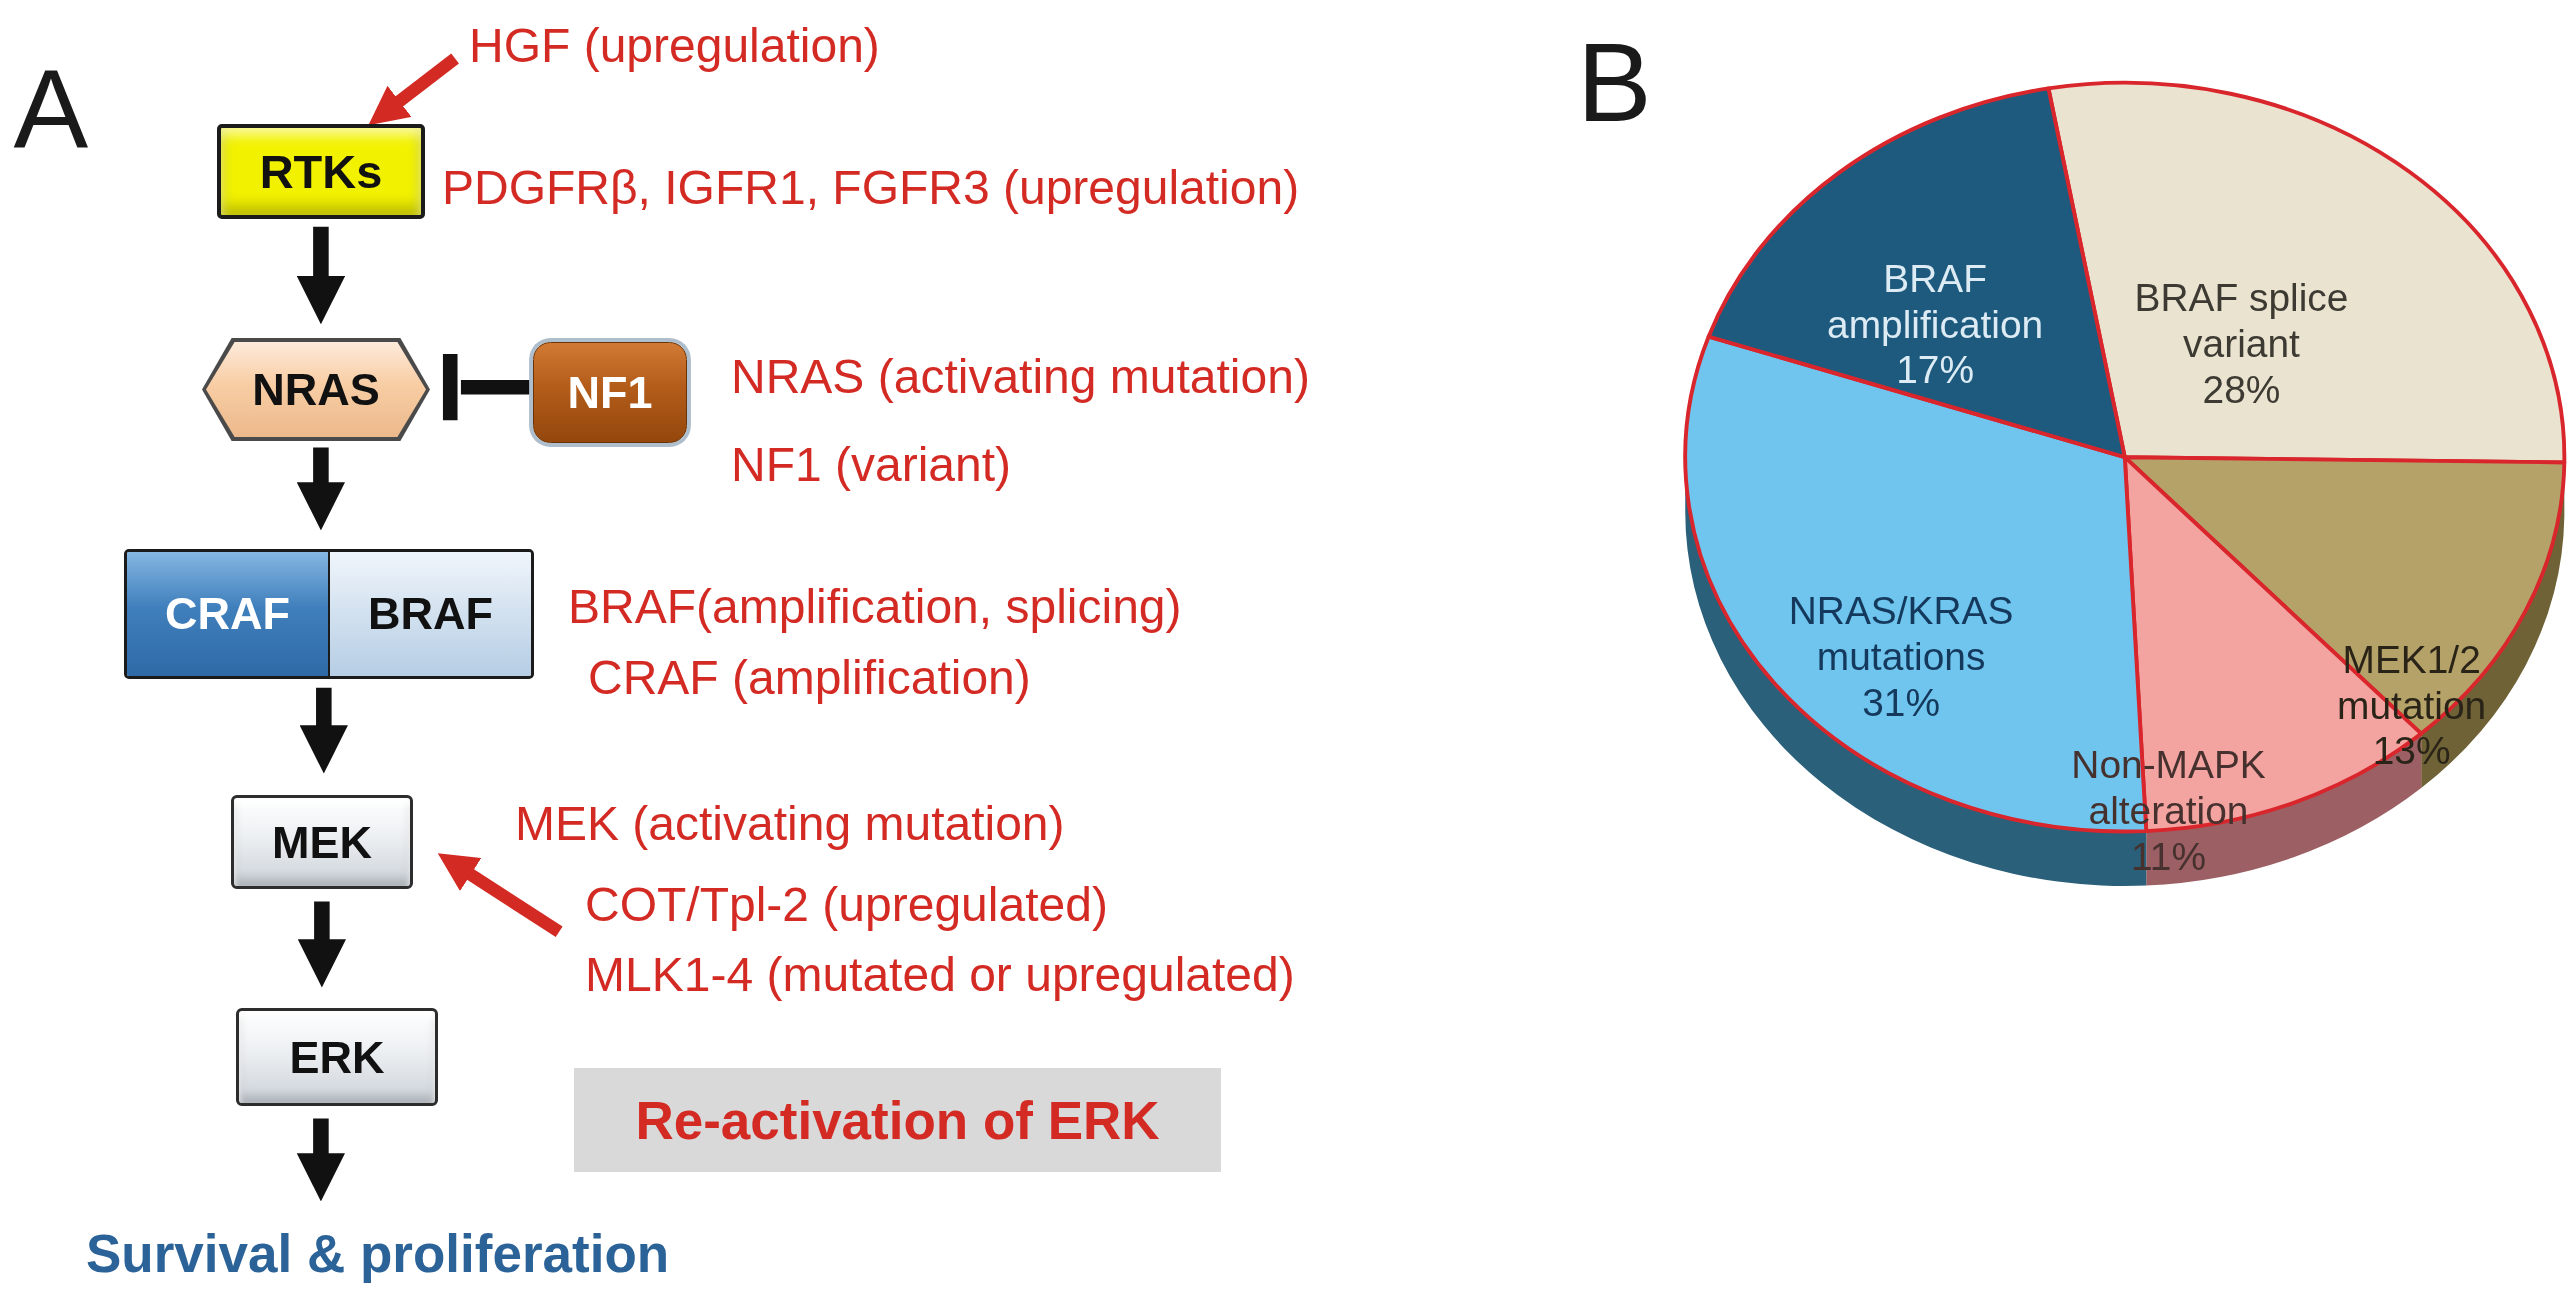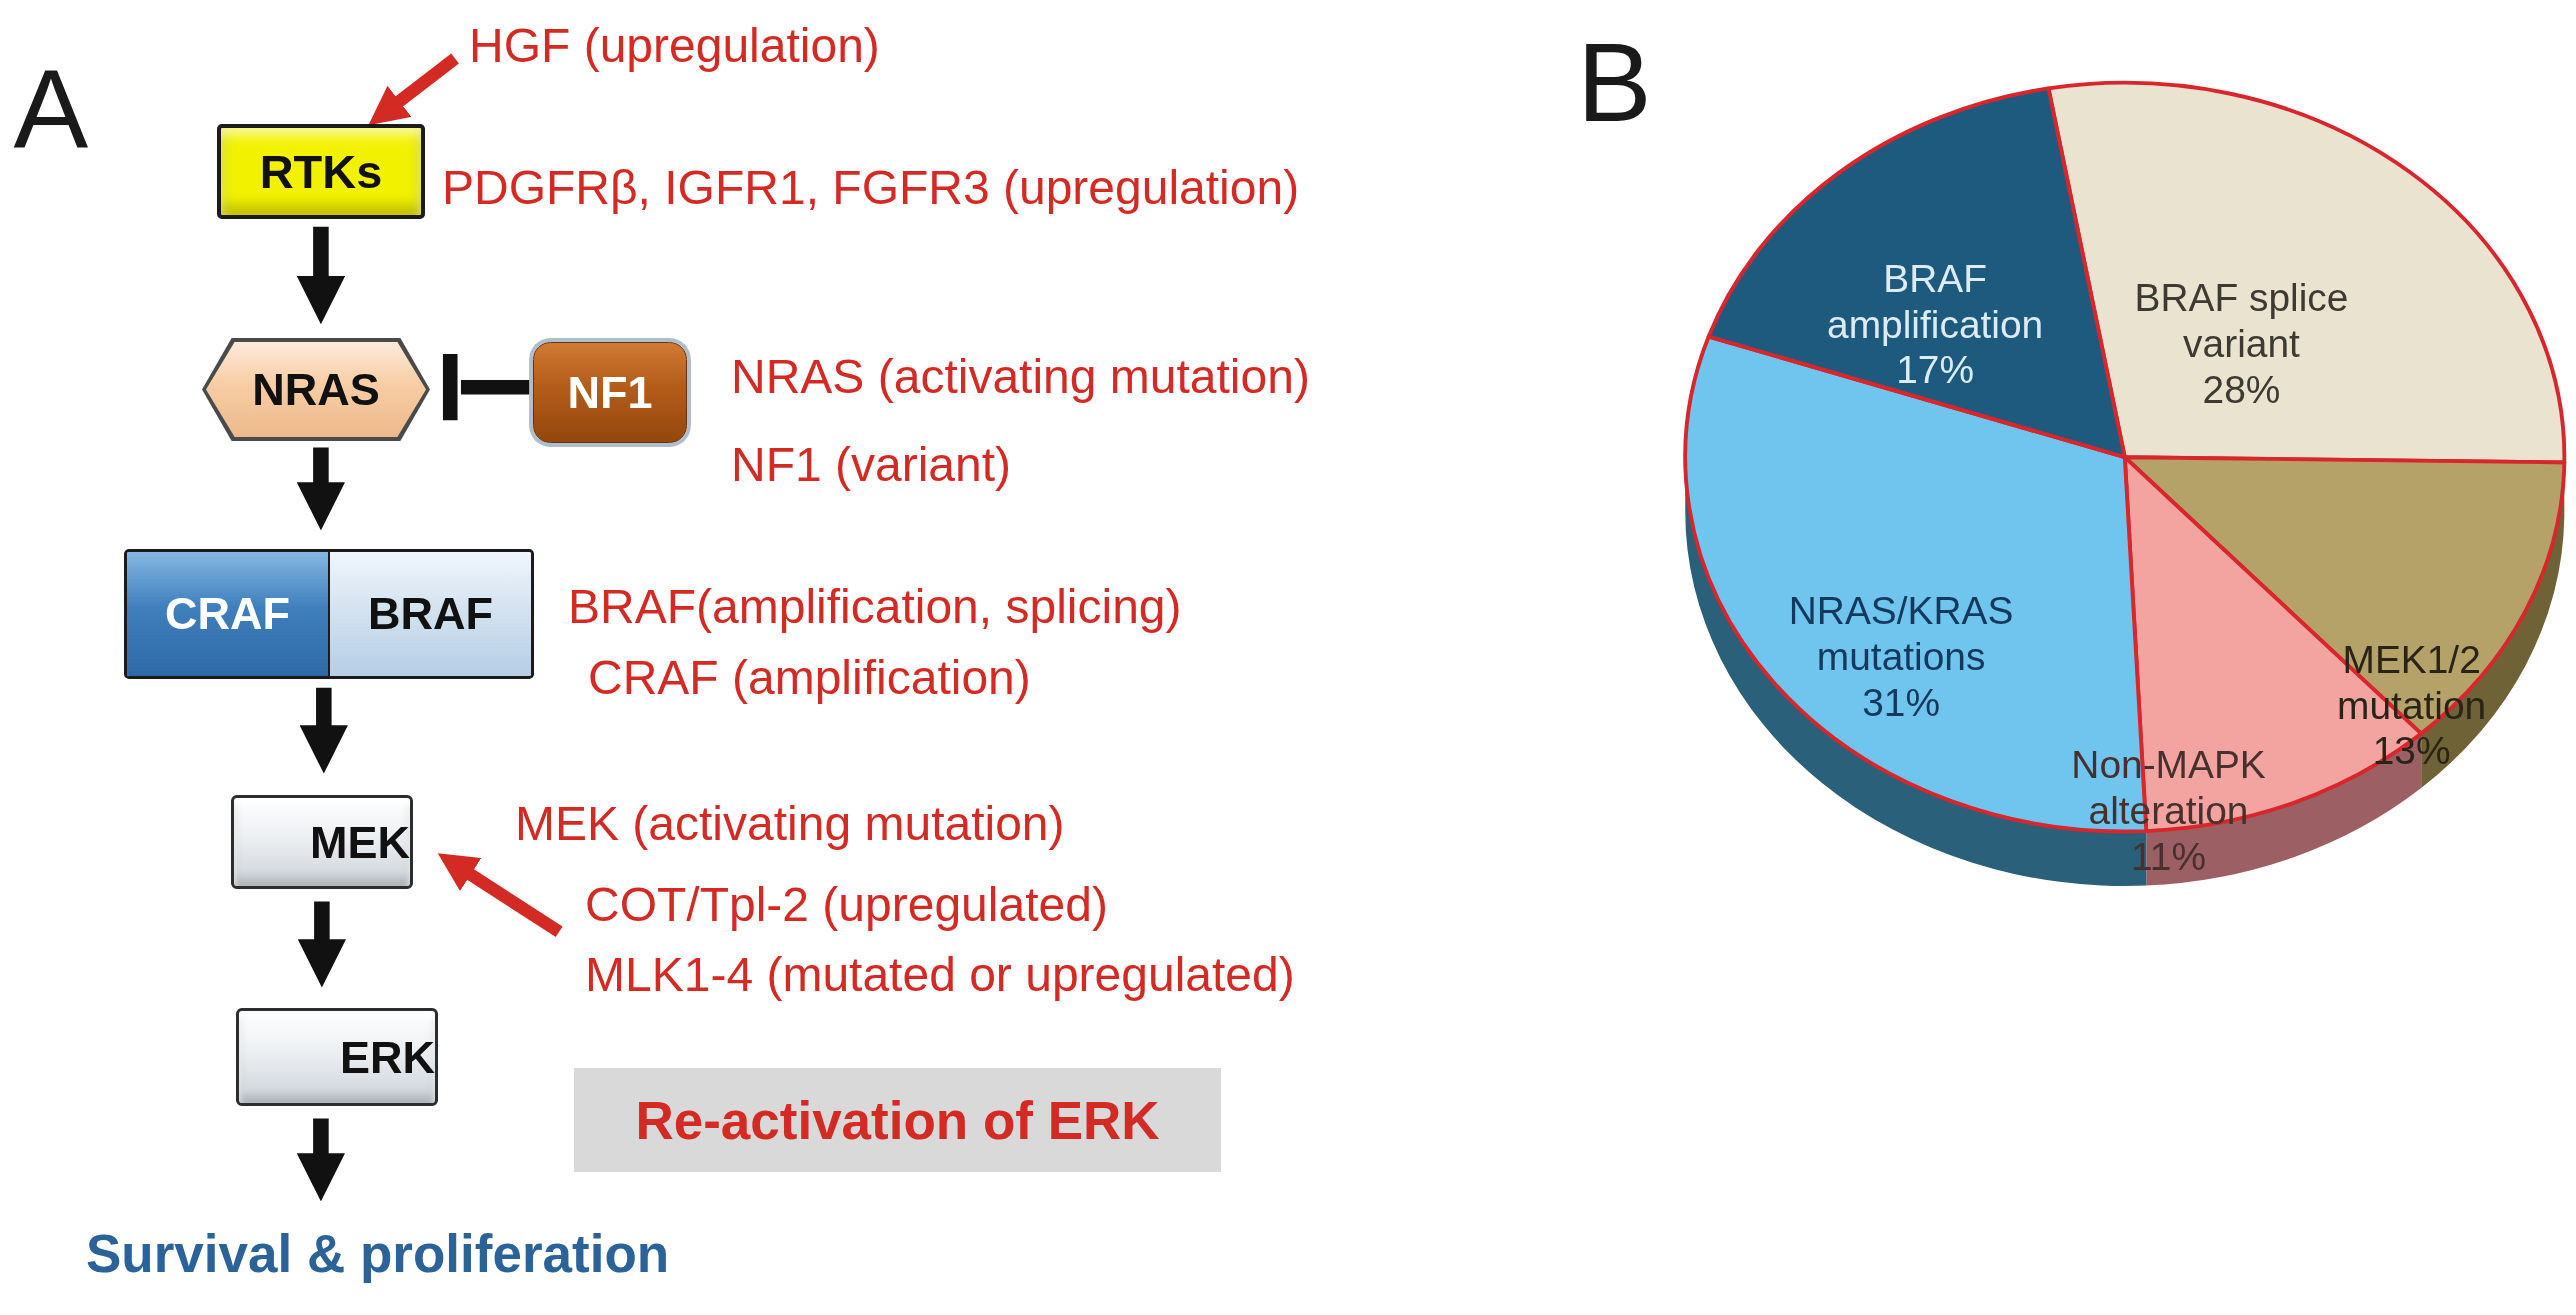--- a/index.html
+++ b/index.html
@@ -54,21 +54,21 @@
   }
   #braf-half{
     width:50%;height:100%;display:flex;align-items:center;justify-content:center;
     background:linear-gradient(180deg,#f0f5fb 0%,var(--braf-lightblue) 55%,#b6cde4 100%);
     font-weight:bold;font-size:45px;color:#111;
   }
   .silver-node{
     background:linear-gradient(180deg,#ffffff 0%,#eceff2 45%,var(--node-silver) 100%);
     border:3.9px solid #2d2d2d;border-radius:5.8px;
     box-shadow:inset 0 5.8px 7.8px rgba(255,255,255,.9), inset 0 -7.8px 9.7px rgba(0,0,0,.15);
-    font-weight:bold;font-size:45px;color:#111;justify-content:flex-end;
+    font-weight:bold;font-size:45px;color:#111;
   }
   #mek-box{left:231px;top:795px;width:182px;height:94px;}
   #erk-box{left:236px;top:1008px;width:202px;height:98px;}
   #reactivation-box{
     left:574px;top:1068px;width:647px;height:104px;
     background:var(--graybox);display:flex;align-items:center;justify-content:center;z-index:2;
   }
   #reactivation-box .txt{color:var(--red);font-weight:bold;font-size:53px;}
   #outcome-text{
     left:86px;top:1223px;color:var(--outcome-blue);font-weight:bold;font-size:53px;

